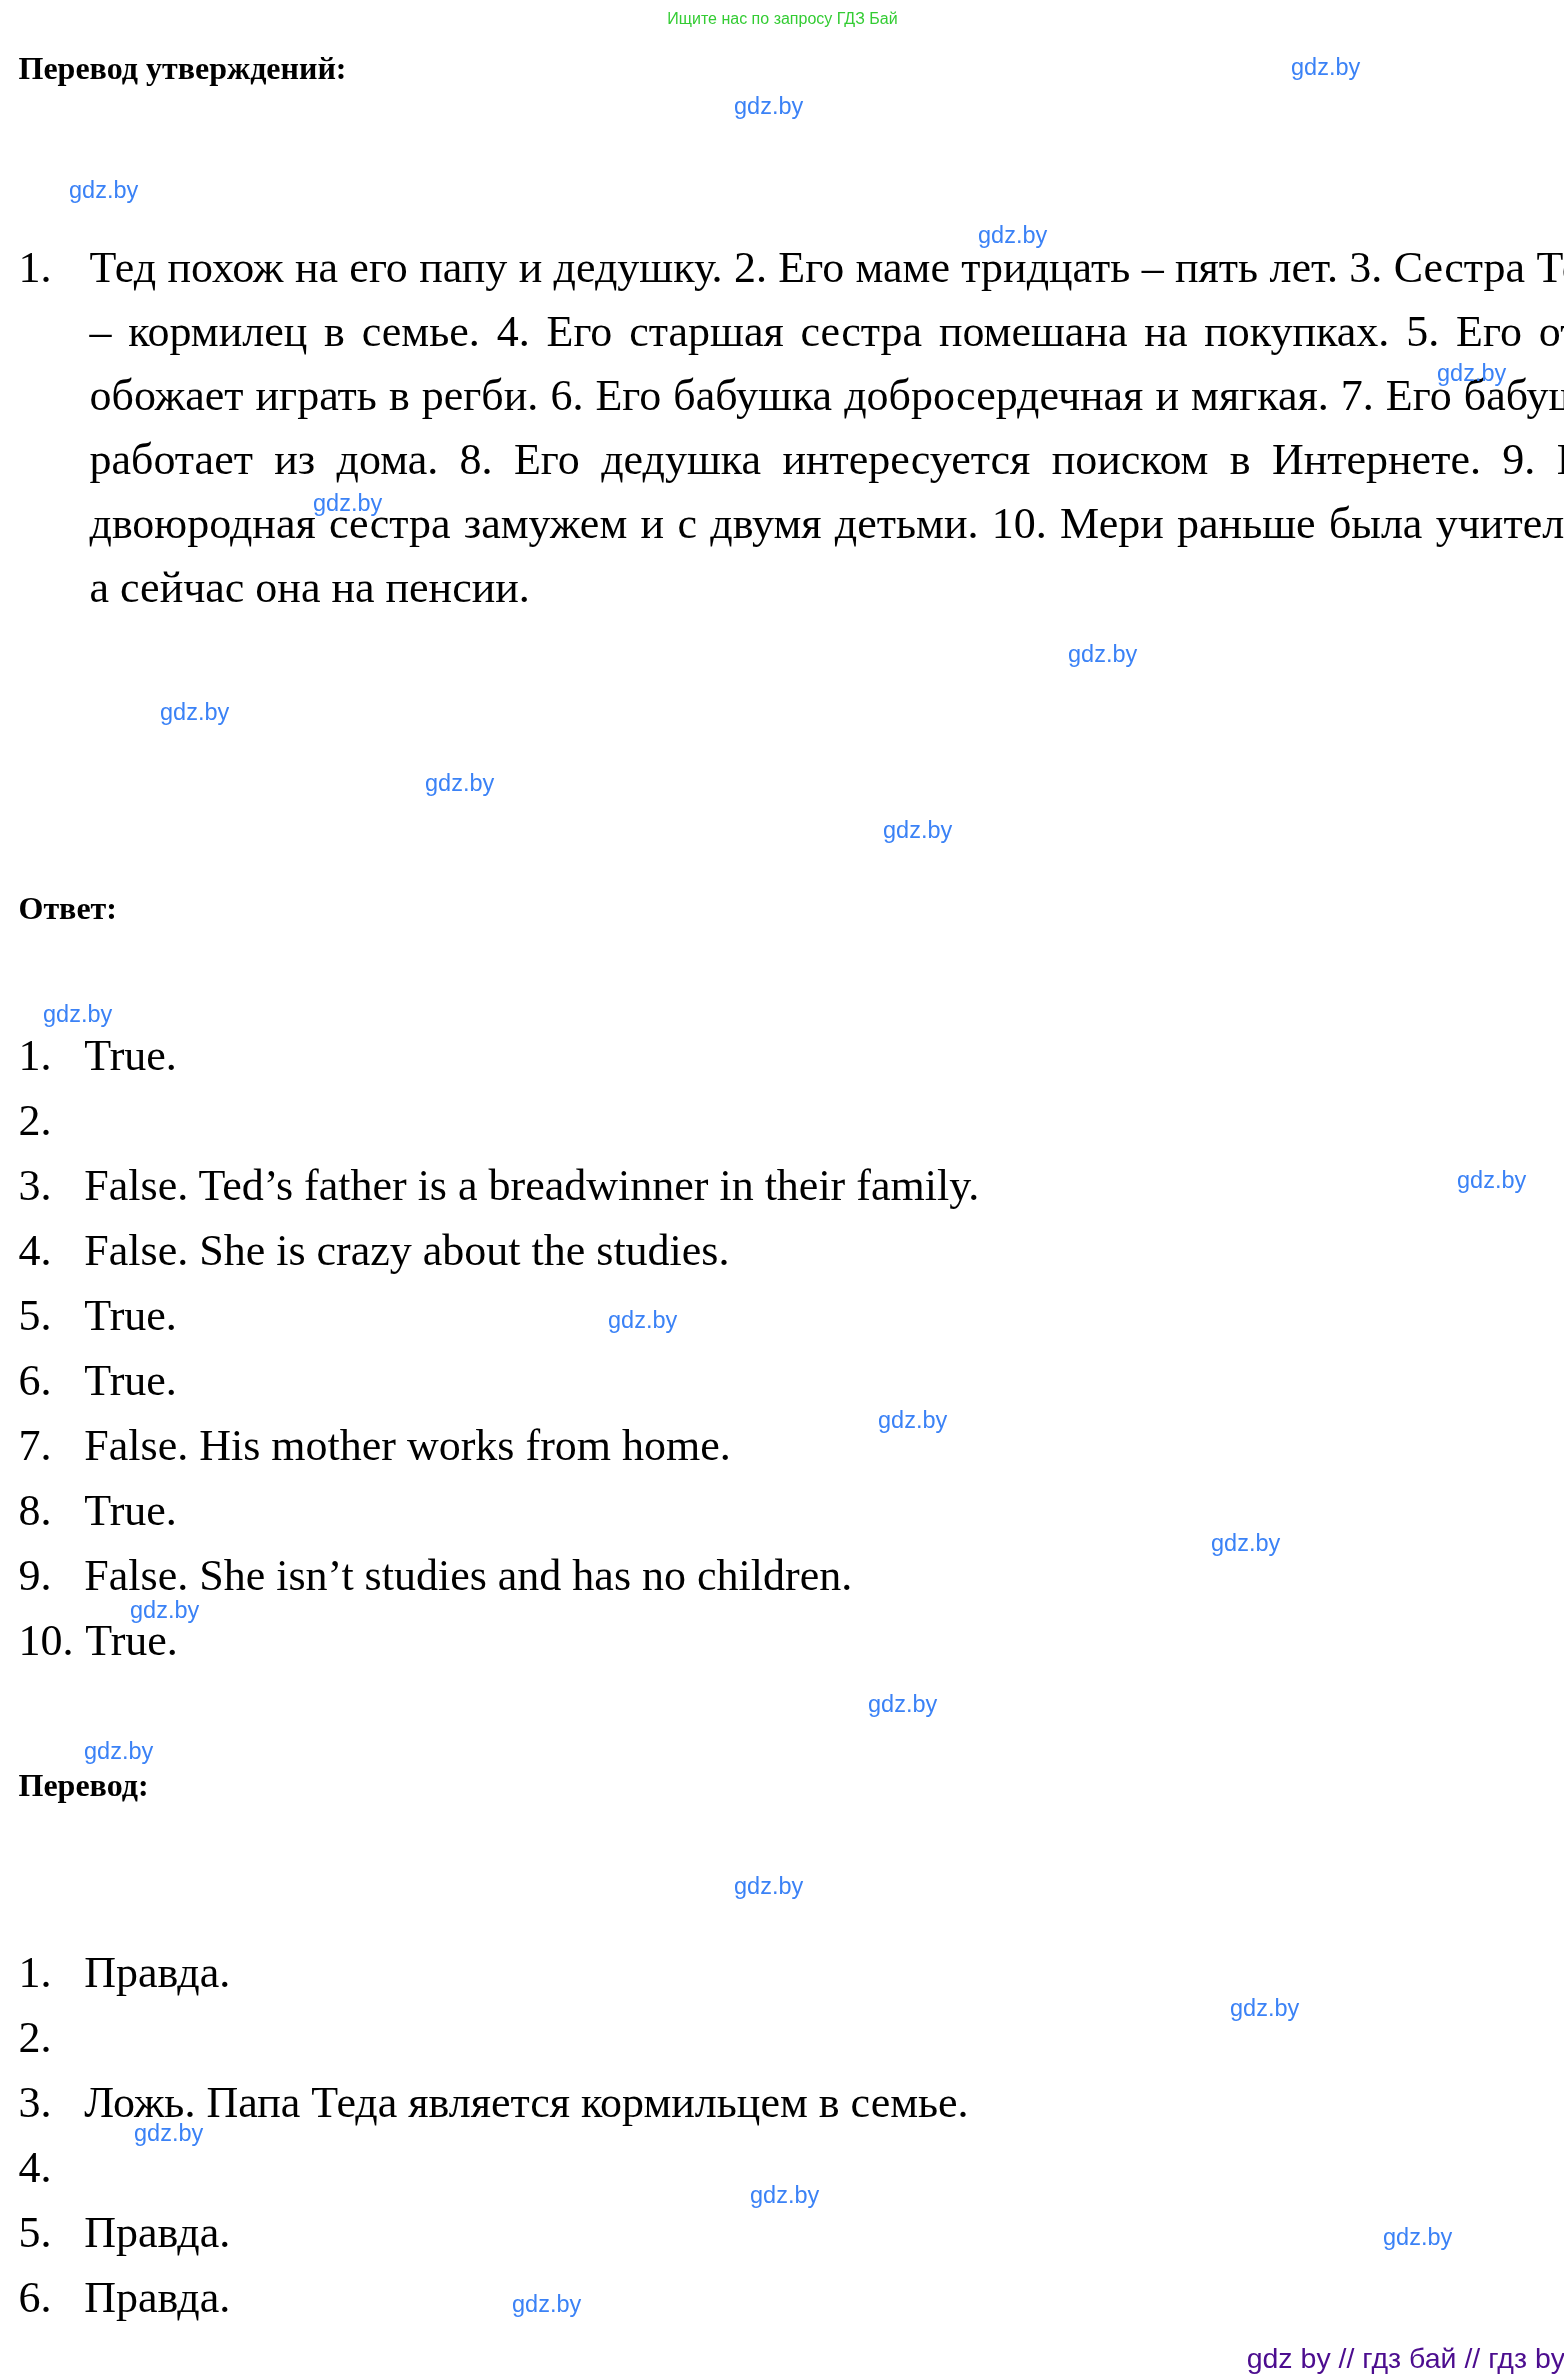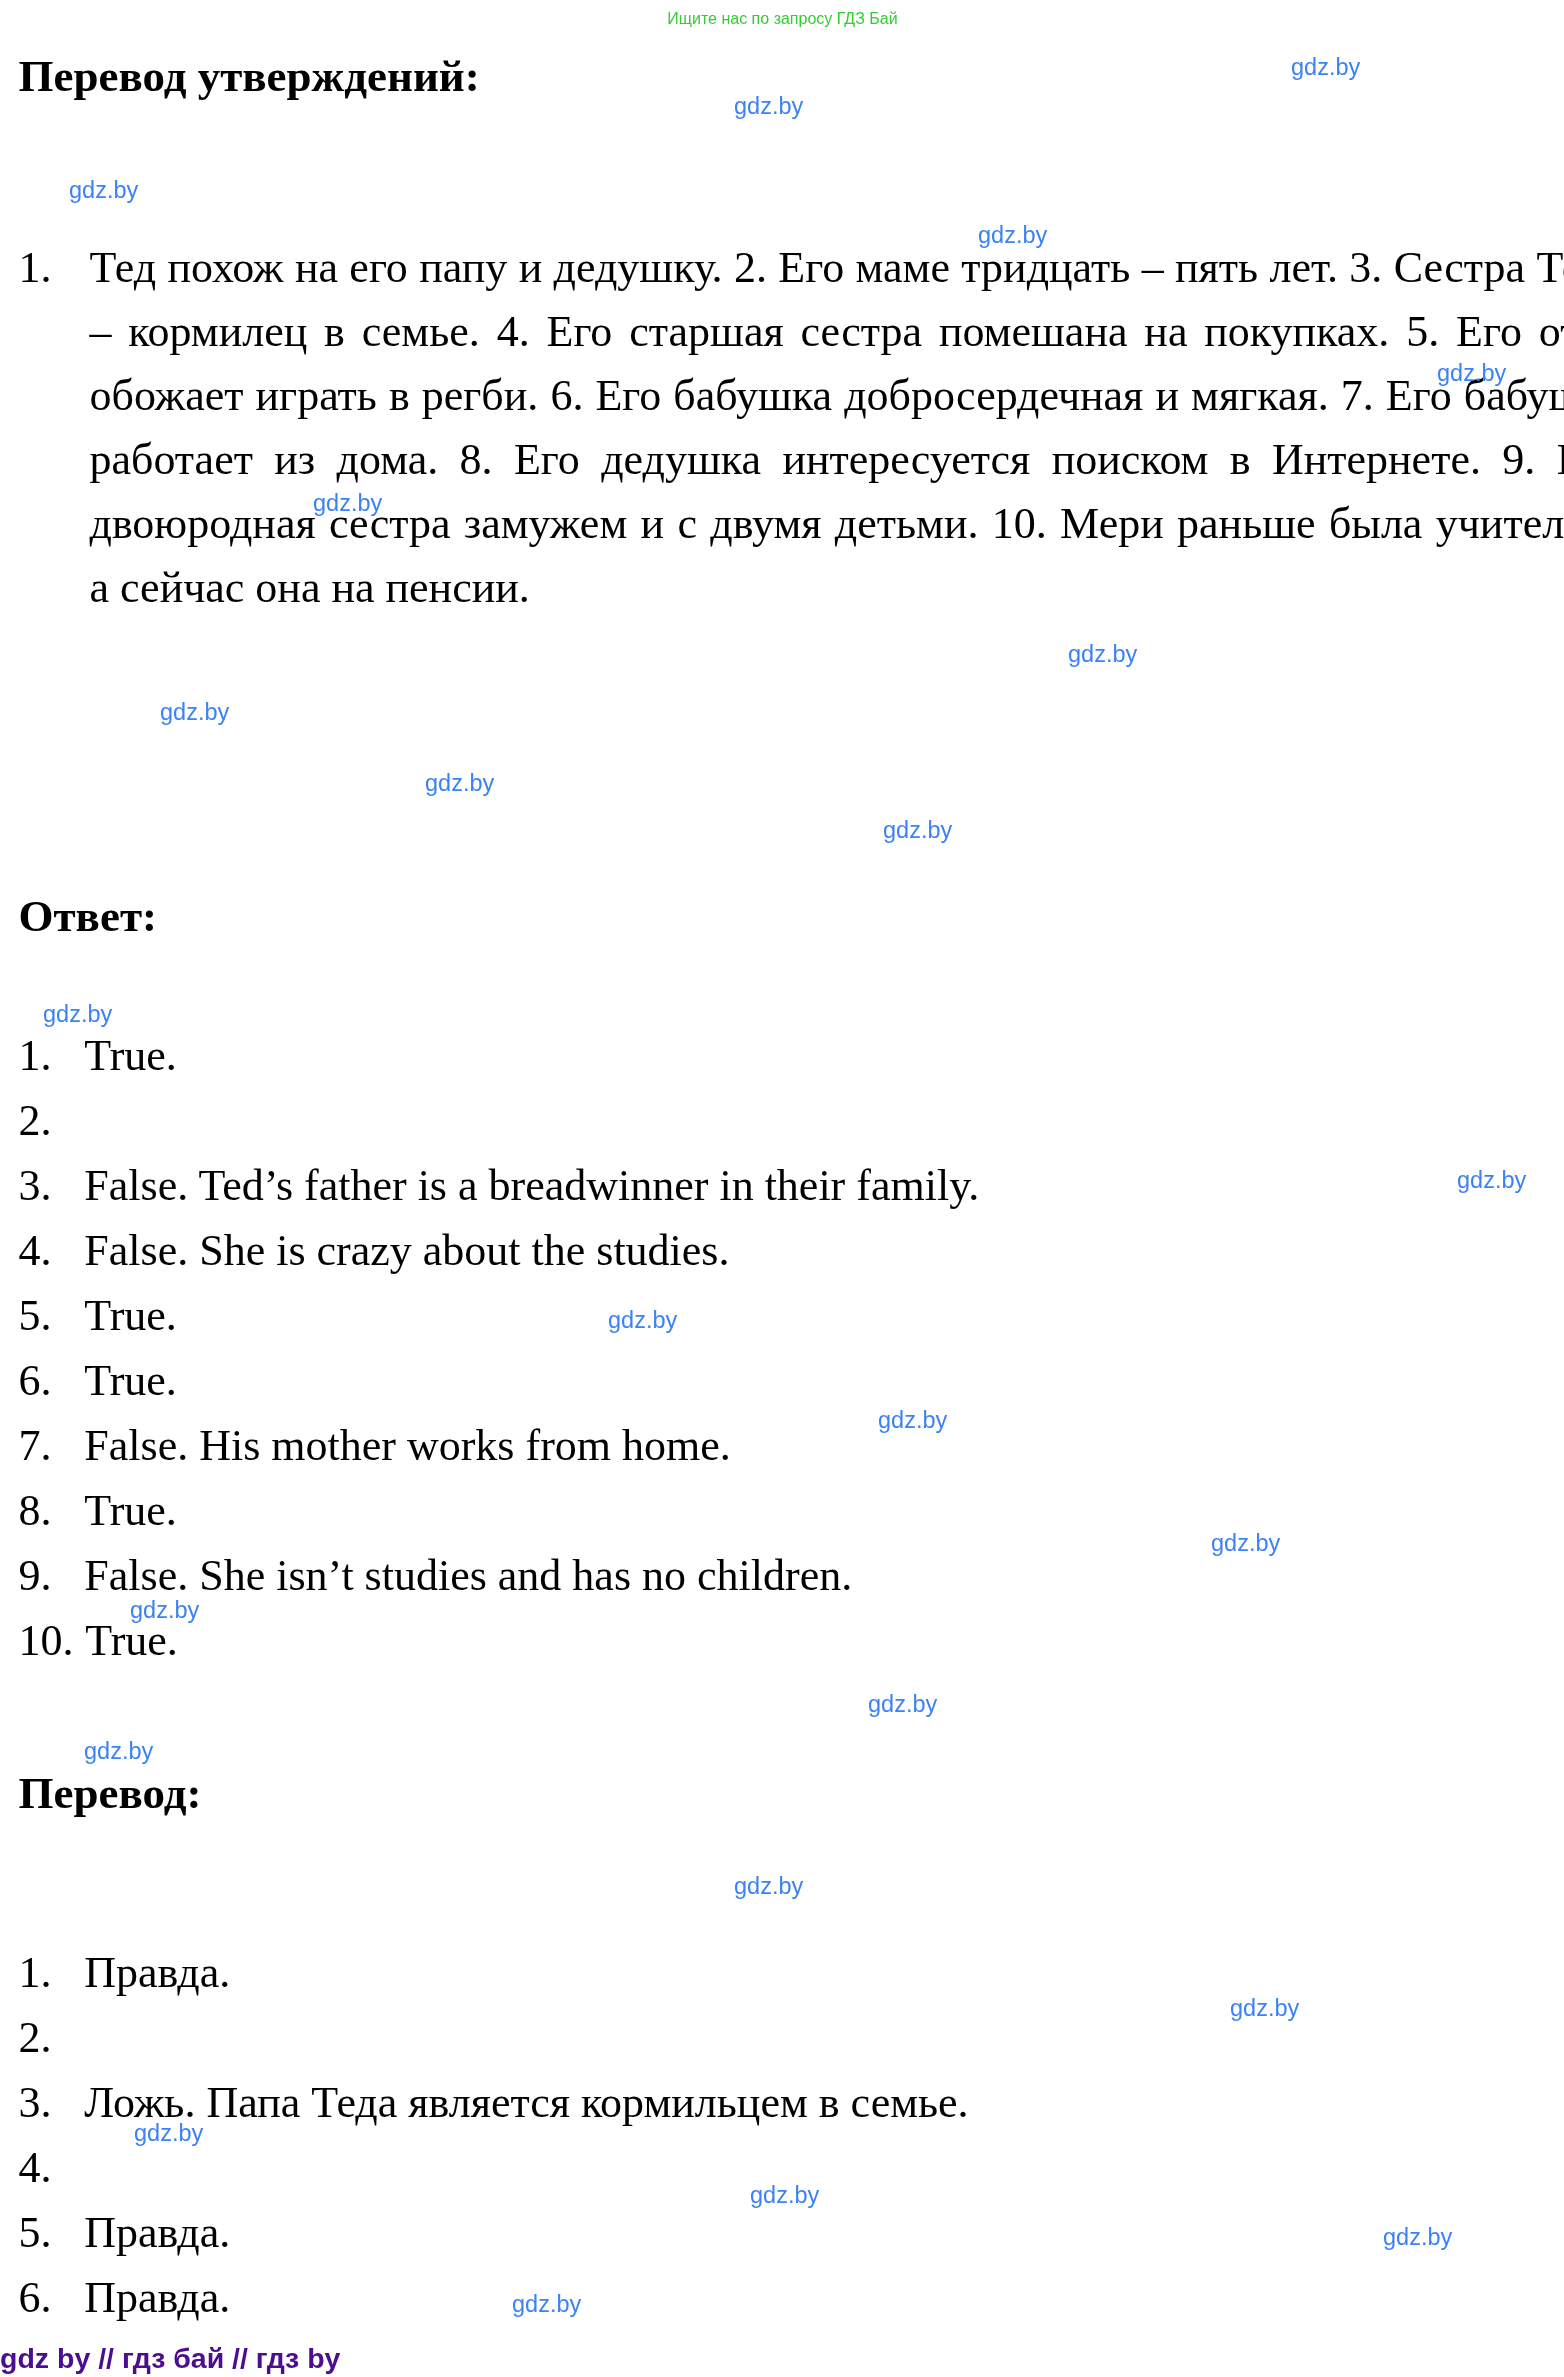--- a/index.html
+++ b/index.html
@@ -13,21 +13,21 @@
   }
   .banner{
     position:absolute;top:5px;left:0;width:100%;
     text-align:center;
     font-family:"Liberation Sans", sans-serif;
     font-size:16px;line-height:28.5px;
     color:#33cc33;
   }
   .heading{
     position:absolute;left:18.5px;
-    font-size:45px;font-weight:bold;
+    font-size:32px;font-weight:bold;
     letter-spacing:0px;
     white-space:nowrap;
   }
   #h-statements{top:50px;}
   #h-answer{top:890px;}
   #h-translation{top:1767px;}
   .stmt{
     position:absolute;left:18.5px;top:236px;
     width:1533px;
     font-size:44px;line-height:64px;
@@ -55,25 +55,24 @@
   }
   .wm{
     position:absolute;
     font-family:"Liberation Sans", sans-serif;
     font-size:23.5px;line-height:25px;
     color:#3b82f6;
     white-space:nowrap;
   }
   .footer{
     position:absolute;top:2342px;left:0;width:100%;
-    text-align:left;
+    text-align:right;
     font-family:"Liberation Sans", sans-serif;
     font-size:28.5px;
     color:#4c0d8f;
-    font-weight:bold;
   }
 </style>
 </head>
 <body>
 
 <div id="page">
 
   <div class="banner">Ищите нас по запросу ГДЗ Бай</div>
 
   <div class="heading" id="h-statements">Перевод утверждений:</div>

